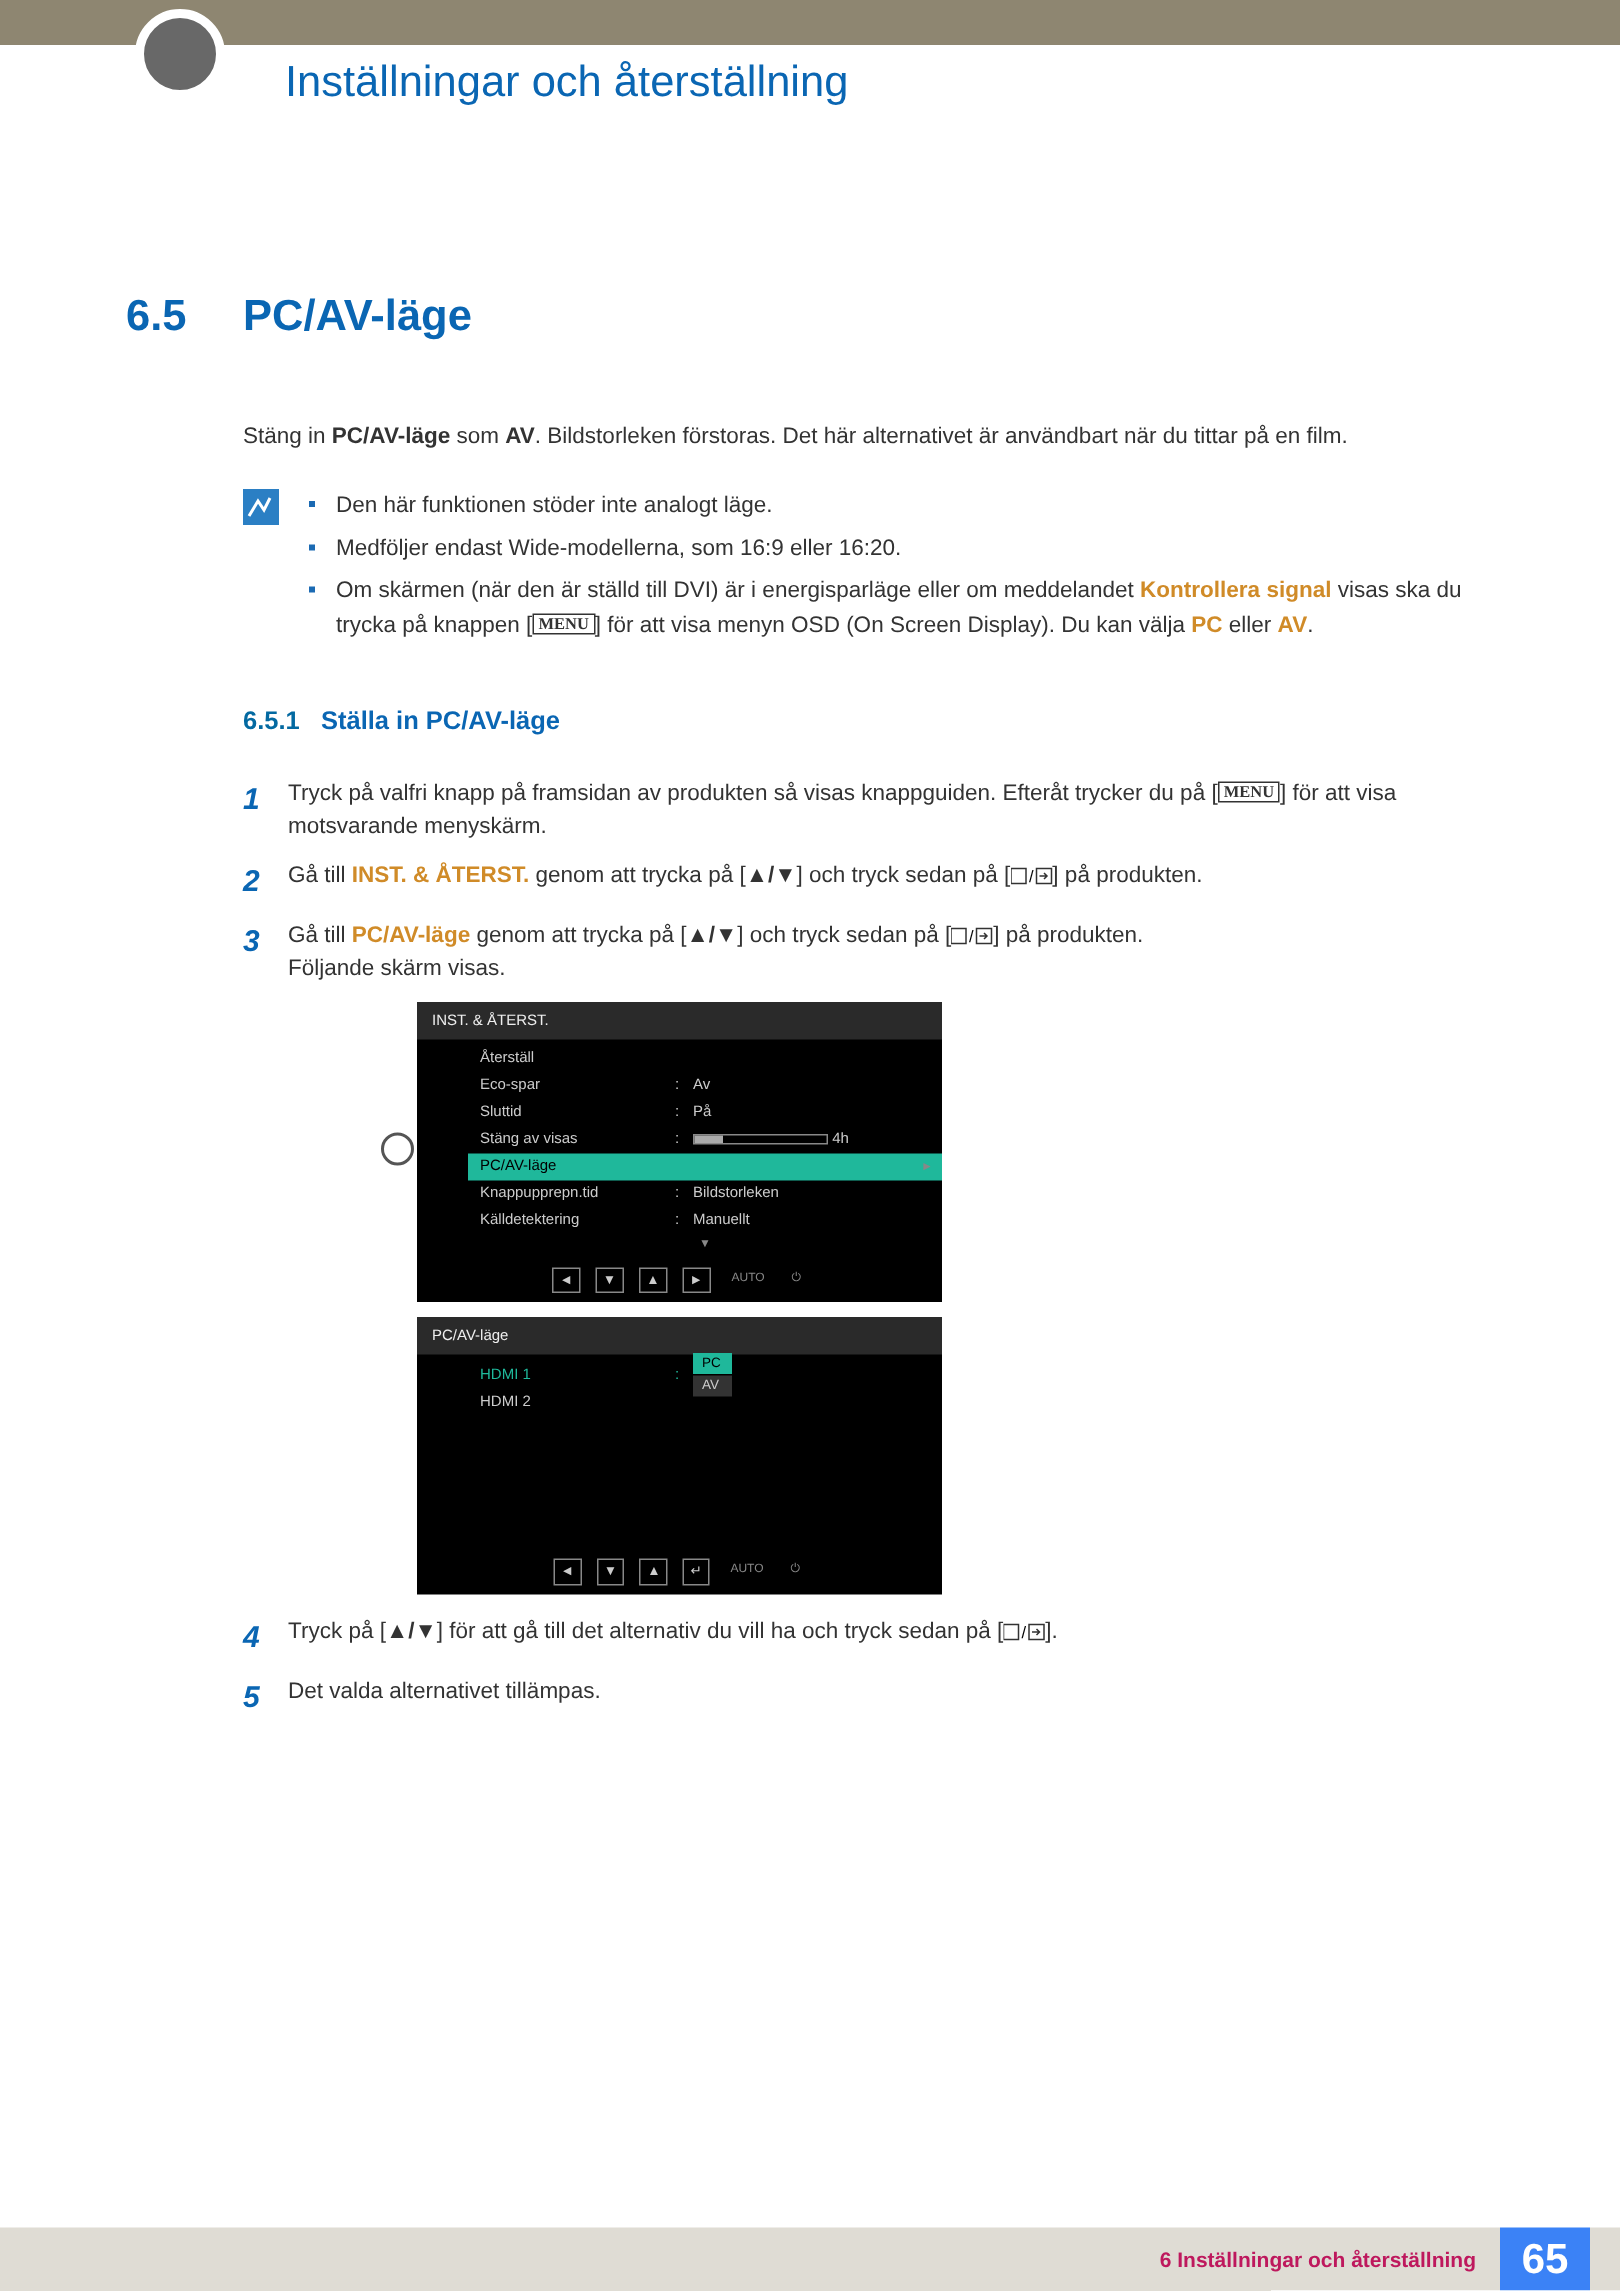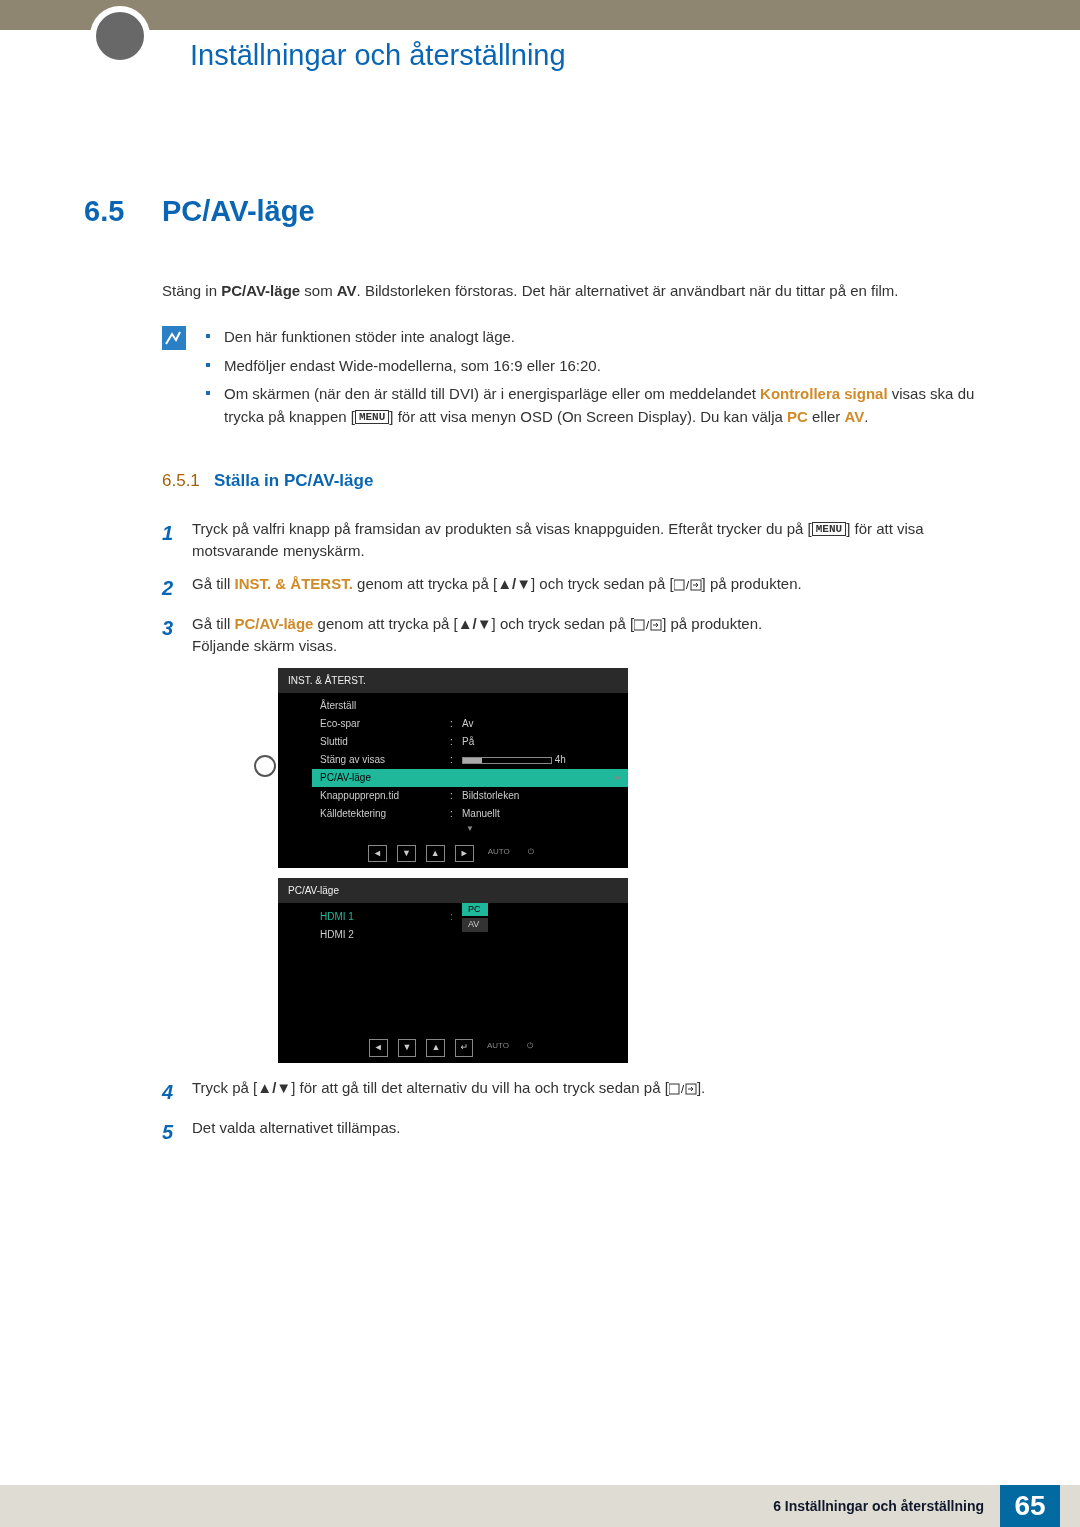--- a/index.html
+++ b/index.html
@@ -89,27 +89,27 @@
     top: 8px;
     width: 4px;
     height: 4px;
     background: #1b6ab3;
   }
   .highlight-orange { color: #d08b28; font-weight: bold; }
   .menu-btn {
     border: 1px solid #333;
     padding: 0 3px;
     font-size: 11px;
-    font-family: Liberation Mono, monospace;
+    font-family: Liberation Serif, serif;
     font-weight: bold;
     vertical-align: middle;
   }
   .updown { font-weight: bold; }
   .sub-row { display: flex; margin-left: 78px; margin-bottom: 24px; }
-  .sub-num { width: 52px; font-size: 17px; color: #a16207; font-weight: normal; }
+  .sub-num { width: 52px; font-size: 17px; color: #0369a1; font-weight: bold; }
   .sub-title { font-size: 17px; color: #0a66b3; font-weight: bold; }
   .steps { margin-left: 78px; list-style: none; }
   .steps li {
     display: flex;
     margin-bottom: 10px;
     font-size: 15px;
   }
   .step-num {
     width: 30px;
     flex: 0 0 30px;
@@ -220,31 +220,31 @@
     bottom: 0;
     left: 0;
     right: 0;
     height: 42px;
     display: flex;
     justify-content: flex-end;
     align-items: stretch;
   }
   .footer-text {
     background: #dfdcd4;
-    color: #0f172a;
+    color: #be185d;
     font-size: 14px;
     font-weight: bold;
     display: flex;
     align-items: center;
     padding: 0 16px;
     flex: 1;
     justify-content: flex-end;
   }
   .footer-page {
-    background: #0369a1;
+    background: #3b82f6;
     color: #fff;
     font-size: 28px;
     font-weight: bold;
     width: 60px;
     display: flex;
     align-items: center;
     justify-content: center;
   }
   .footer-side {
     background: #dfdcd4;

